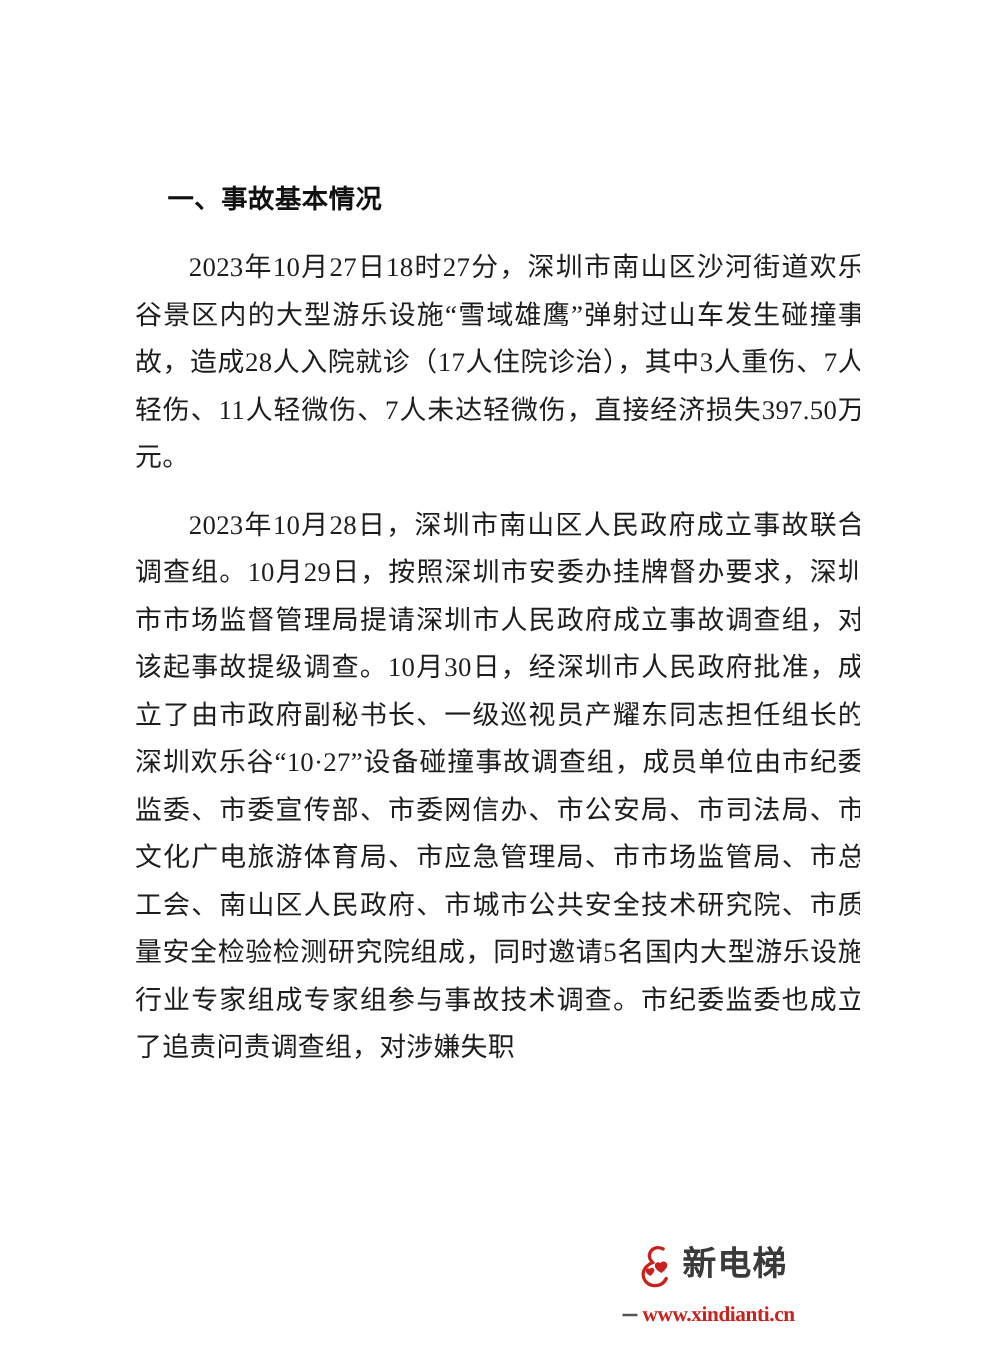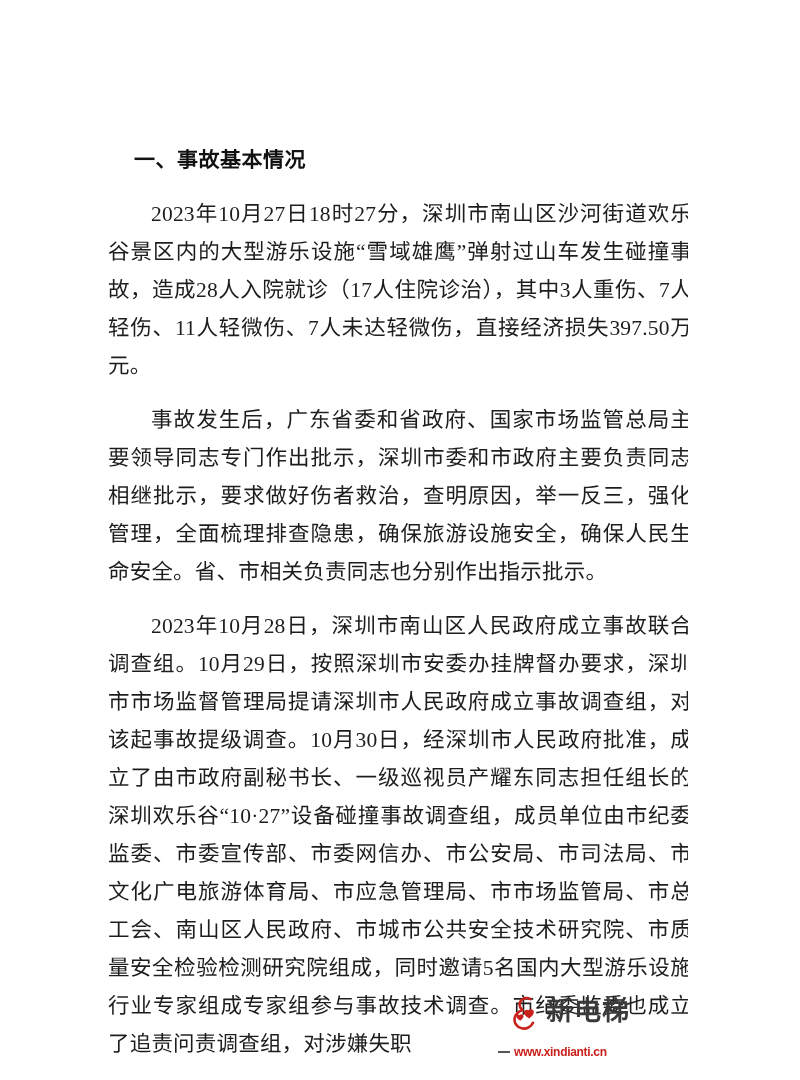--- a/index.html
+++ b/index.html
@@ -105,41 +105,40 @@
 
   .wm-dash {
     width: 12px;
     height: 2px;
     background: #555555;
     margin-right: 4px;
     flex: none;
   }
 
   .wm-url {
-    font-family: Liberation Sans, sans-serif;
+    font-family: Liberation Serif, serif;
     font-weight: bold;
-    font-size: 12px;
+    font-size: 17px;
     line-height: 20px;
     letter-spacing: -0.3px;
     color: #c9221d;
     white-space: nowrap;
   }
 </style>
 </head>
 <body>
 
 <div class="page">
 
   <div class="doc-body">
 
     <h2 class="section-heading">一、事故基本情况</h2>
 
     <p class="para">2023年10月27日18时27分，深圳市南山区沙河街道欢乐谷景区内的大型游乐设施“雪域雄鹰”弹射过山车发生碰撞事故，造成28人入院就诊（17人住院诊治），其中3人重伤、7人轻伤、11人轻微伤、7人未达轻微伤，直接经济损失397.50万元。</p>
 
-    <p class="para">事故发生后，广东省委和省政府、国家市场监管总局主要领导同志专门作出批示，深圳市委和市政府主要负责同志相继批示，要求做好伤者救治，查明原因，举一反三，强化管理，全面梳理排查隐患，确保旅游设施安全，确保人民生命安全。省、市相关负责同志也分别作出指示批示。</p>
 
     <p class="para">2023年10月28日，深圳市南山区人民政府成立事故联合调查组。10月29日，按照深圳市安委办挂牌督办要求，深圳市市场监督管理局提请深圳市人民政府成立事故调查组，对该起事故提级调查。10月30日，经深圳市人民政府批准，成立了由市政府副秘书长、一级巡视员产耀东同志担任组长的深圳欢乐谷“10·27”设备碰撞事故调查组，成员单位由市纪委监委、市委宣传部、市委网信办、市公安局、市司法局、市文化广电旅游体育局、市应急管理局、市市场监管局、市总工会、南山区人民政府、市城市公共安全技术研究院、市质量安全检验检测研究院组成，同时邀请5名国内大型游乐设施行业专家组成专家组参与事故技术调查。市纪委监委也成立了追责问责调查组，对涉嫌失职</p>
 
   </div>
 
   <div class="watermark">
     <div class="wm-top">
       <span class="wm-mark">
         <svg viewBox="0 0 30 36" xmlns="http://www.w3.org/2000/svg" aria-hidden="true">
           <path d="M20.5 3.2c-3.6-2.2-8.4-1.1-10.2 2.4-1.5 2.9-.4 6.1 1.8 8.4-3.6 1.6-6.6 4.2-7.4 7.9-1 4.7 2.2 9.3 6.9 10.4 4.8 1.1 9.6-1.3 11.4-5.5" fill="none" stroke="#c9221d" stroke-width="2.6" stroke-linecap="round"></path>

